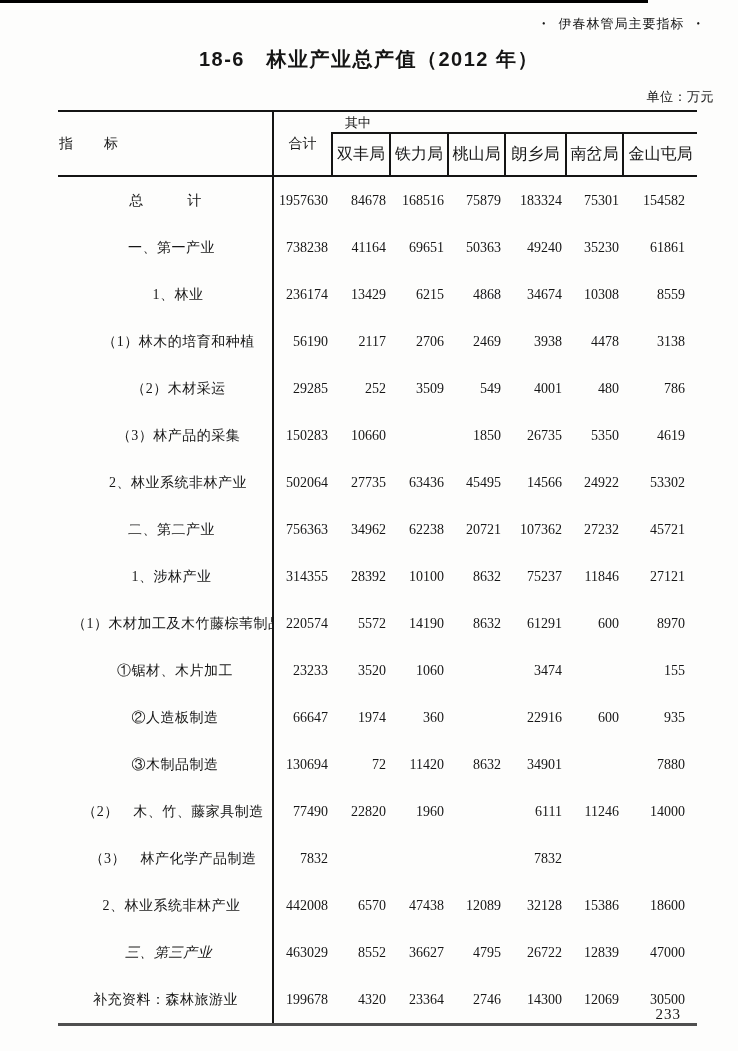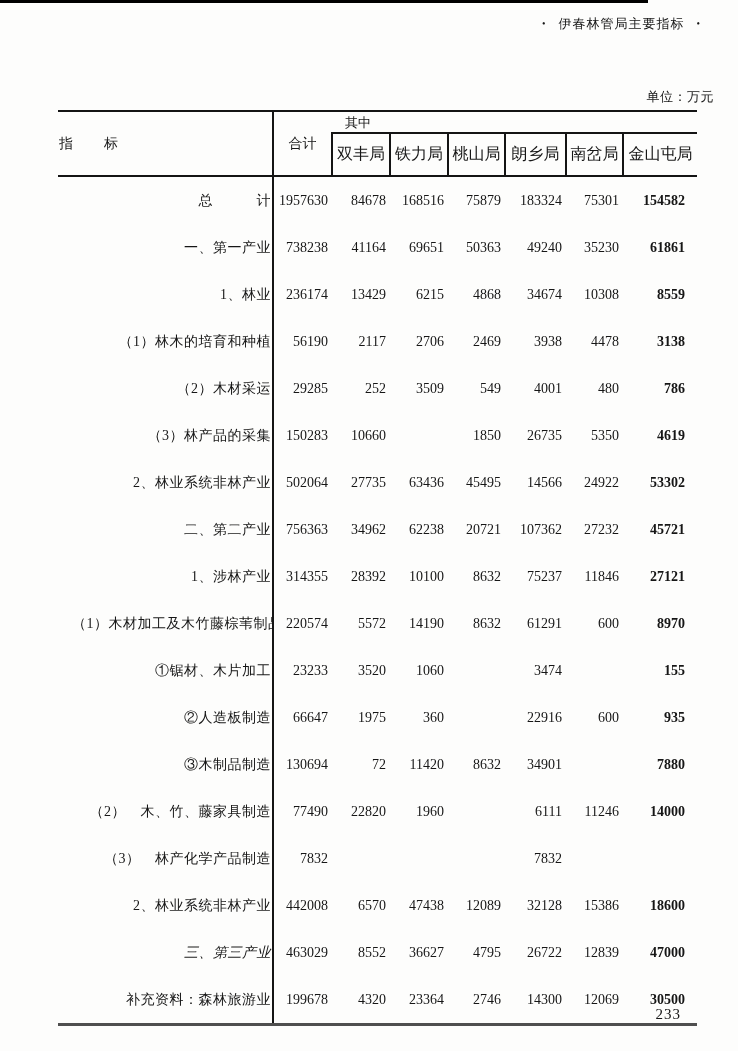--- a/index.html
+++ b/index.html
@@ -45,25 +45,25 @@
   .h-qz{height:17px;text-align:left;padding:2px 0 0 13px;font-size:13px;}
   .h-bureau{
     height:41px;border:2px solid #141414;border-bottom:2px solid #141414;
     text-align:center;font-size:16px;padding:0 1px;
   }
   .h-bureau.last{border-right:none;}
 
   tbody td{height:45px;vertical-align:middle;font-size:14px;}
   td.lbl{
     border-right:2px solid #141414;
-    text-align:right;letter-spacing:0.5px;
+    text-align:center;letter-spacing:0.5px;
     white-space:nowrap;overflow:hidden;margin-left:24px;
   }
   td.num{text-align:right;padding-right:4px;font-variant-numeric:tabular-nums;}
-  td.num.last{padding-right:12px;font-weight:bold;}
+  td.num.last{padding-right:12px;}
 
   .ind-0{padding-left:2px;}
   .ind-1{padding-left:8px;font-style:italic;}
   .ind-2{padding-left:14px;}
   .ind-3{padding-left:17px;}
   .ind-4{padding-left:21px;}
   .ind-5{padding-left:27px;}
   .ind-6{padding-left:28px;}
 
   .pageno{position:absolute;top:1006px;right:57px;font-size:15px;letter-spacing:1px;}
@@ -74,20 +74,21 @@
 <div class="page">
 
   <div class="topbar"></div>
 
   <div class="running-head">
     <span class="dot">•</span>
     <span>伊春林管局主要指标</span>
     <span class="dot">•</span>
   </div>
 
+  <div class="doc-title">18-6　林业产业总产值（2012 年）</div>
 
   <div class="unit-label">单位：万元</div>
 
   <div class="tablewrap">
     <table>
       <colgroup>
         <col style="width:215px">
         <col style="width:59px">
         <col style="width:58px">
         <col style="width:58px">
@@ -218,21 +219,21 @@
             <td class="num">3520</td>
             <td class="num">1060</td>
             <td class="num"></td>
             <td class="num">3474</td>
             <td class="num"></td>
             <td class="num last">155</td>
           </tr>
           <tr>
             <td class="lbl ind-4">②人造板制造</td>
             <td class="num">66647</td>
-            <td class="num">1975</td>
+            <td class="num">1974</td>
             <td class="num">360</td>
             <td class="num"></td>
             <td class="num">22916</td>
             <td class="num">600</td>
             <td class="num last">935</td>
           </tr>
           <tr>
             <td class="lbl ind-4">③木制品制造</td>
             <td class="num">130694</td>
             <td class="num">72</td>

